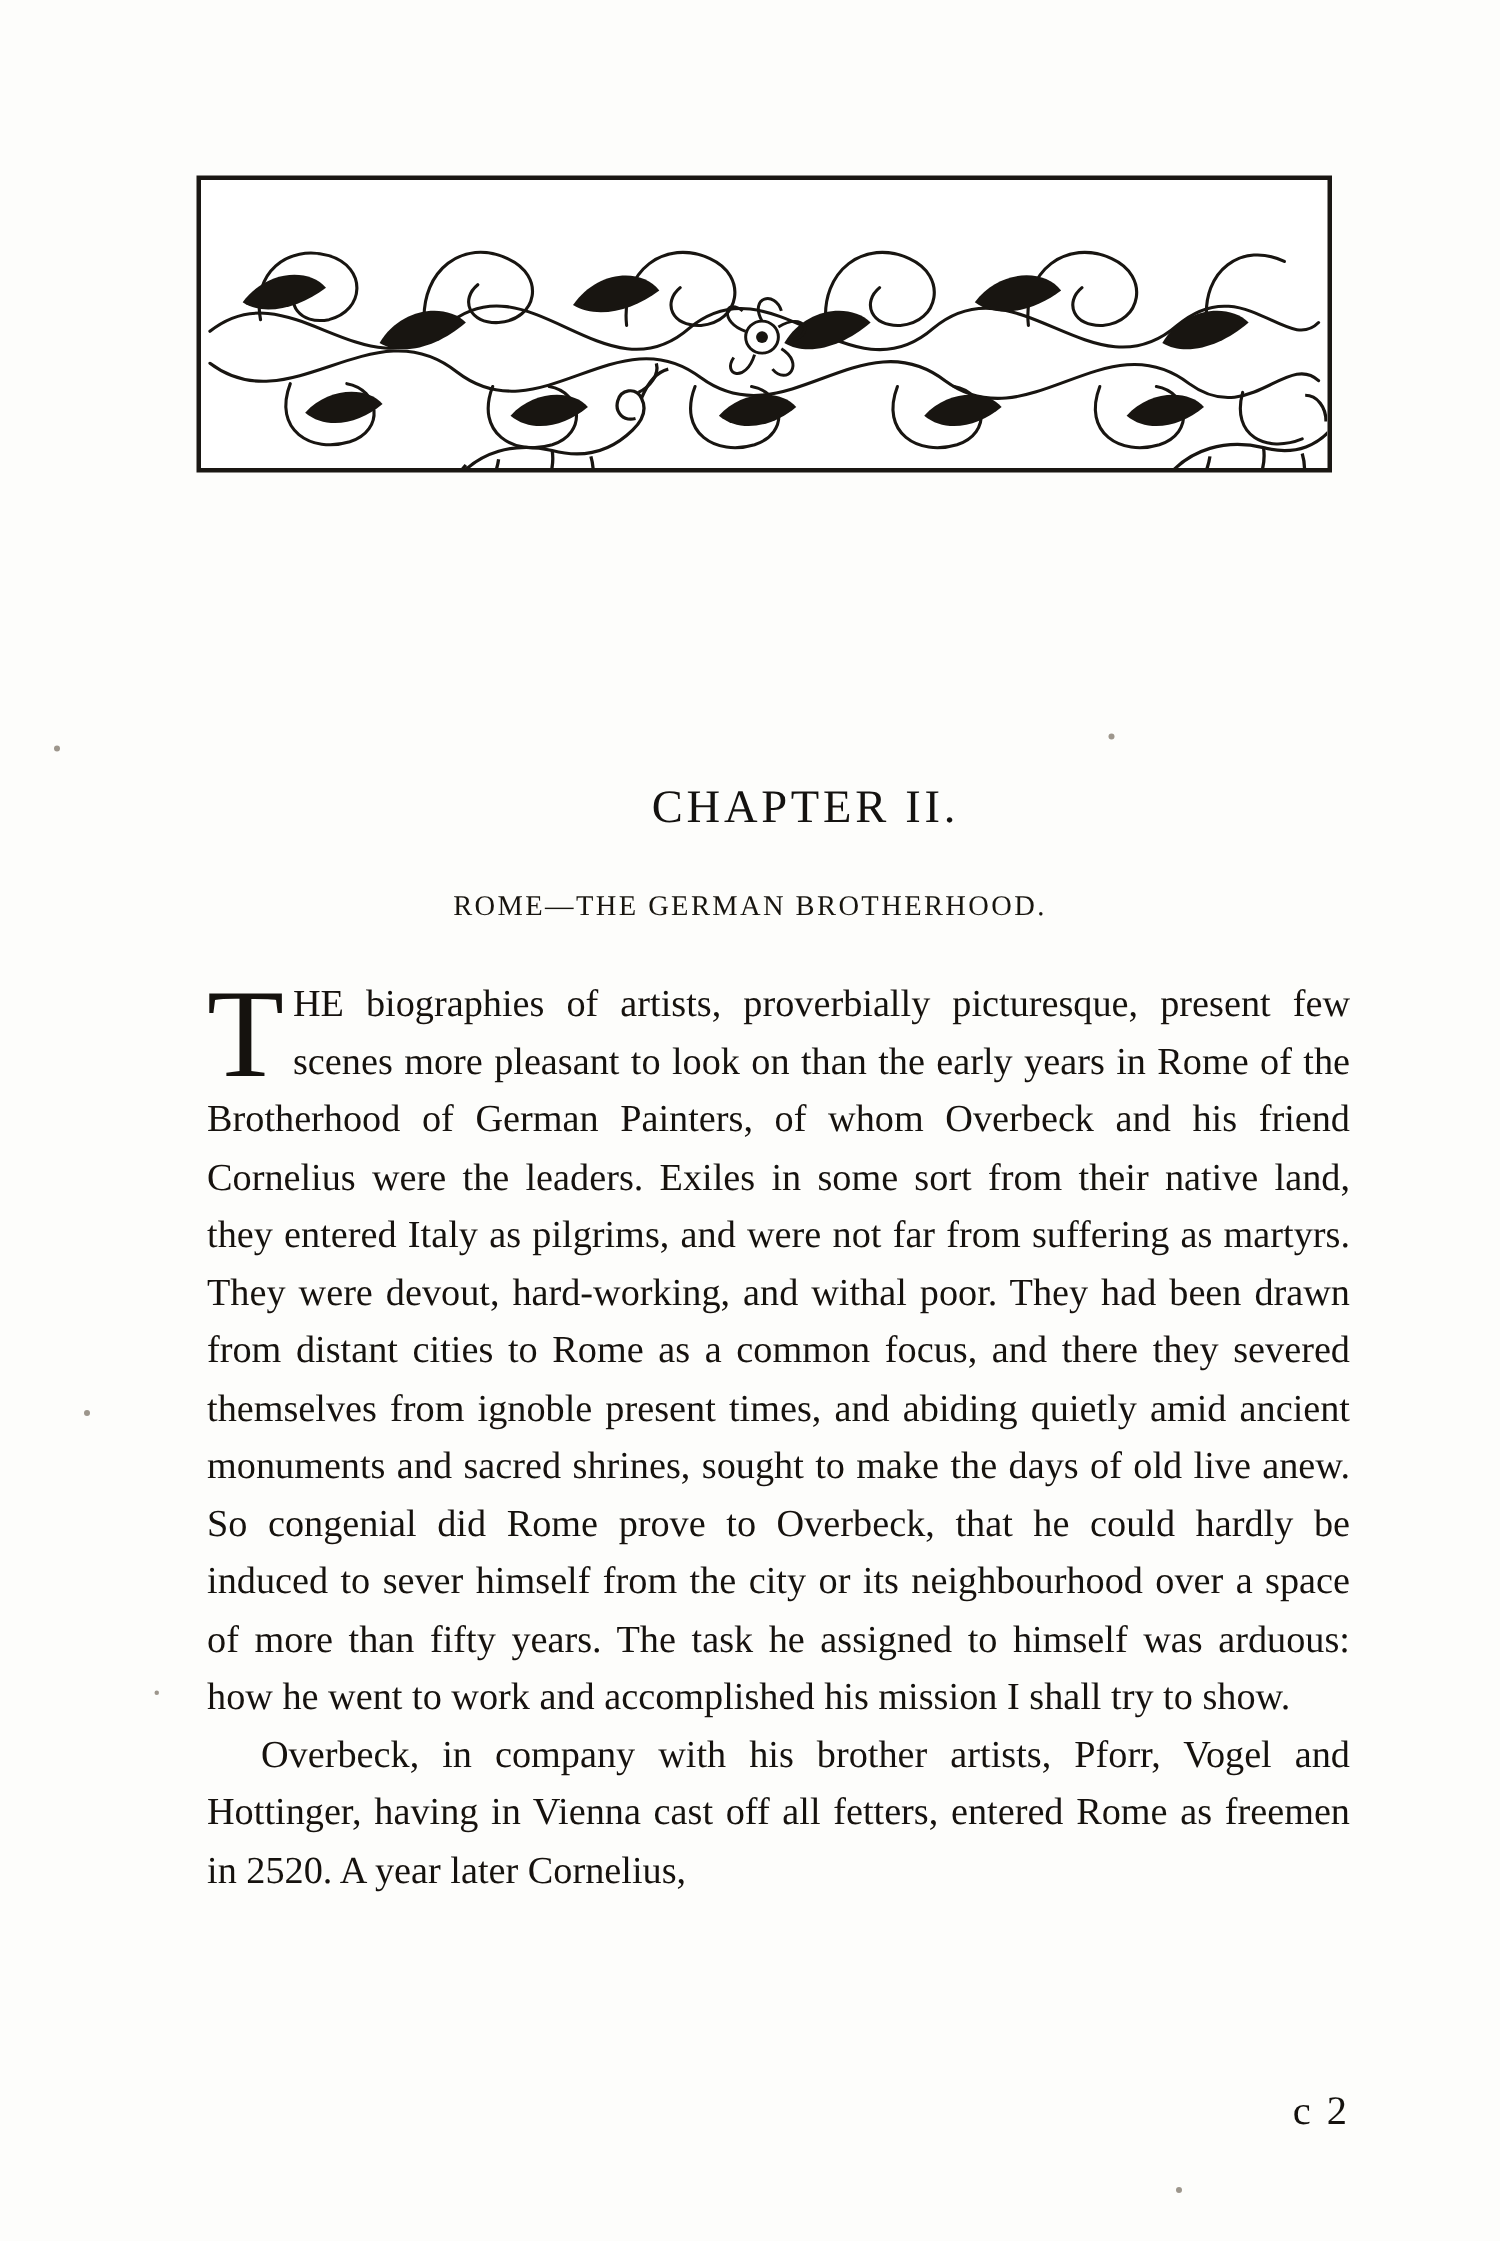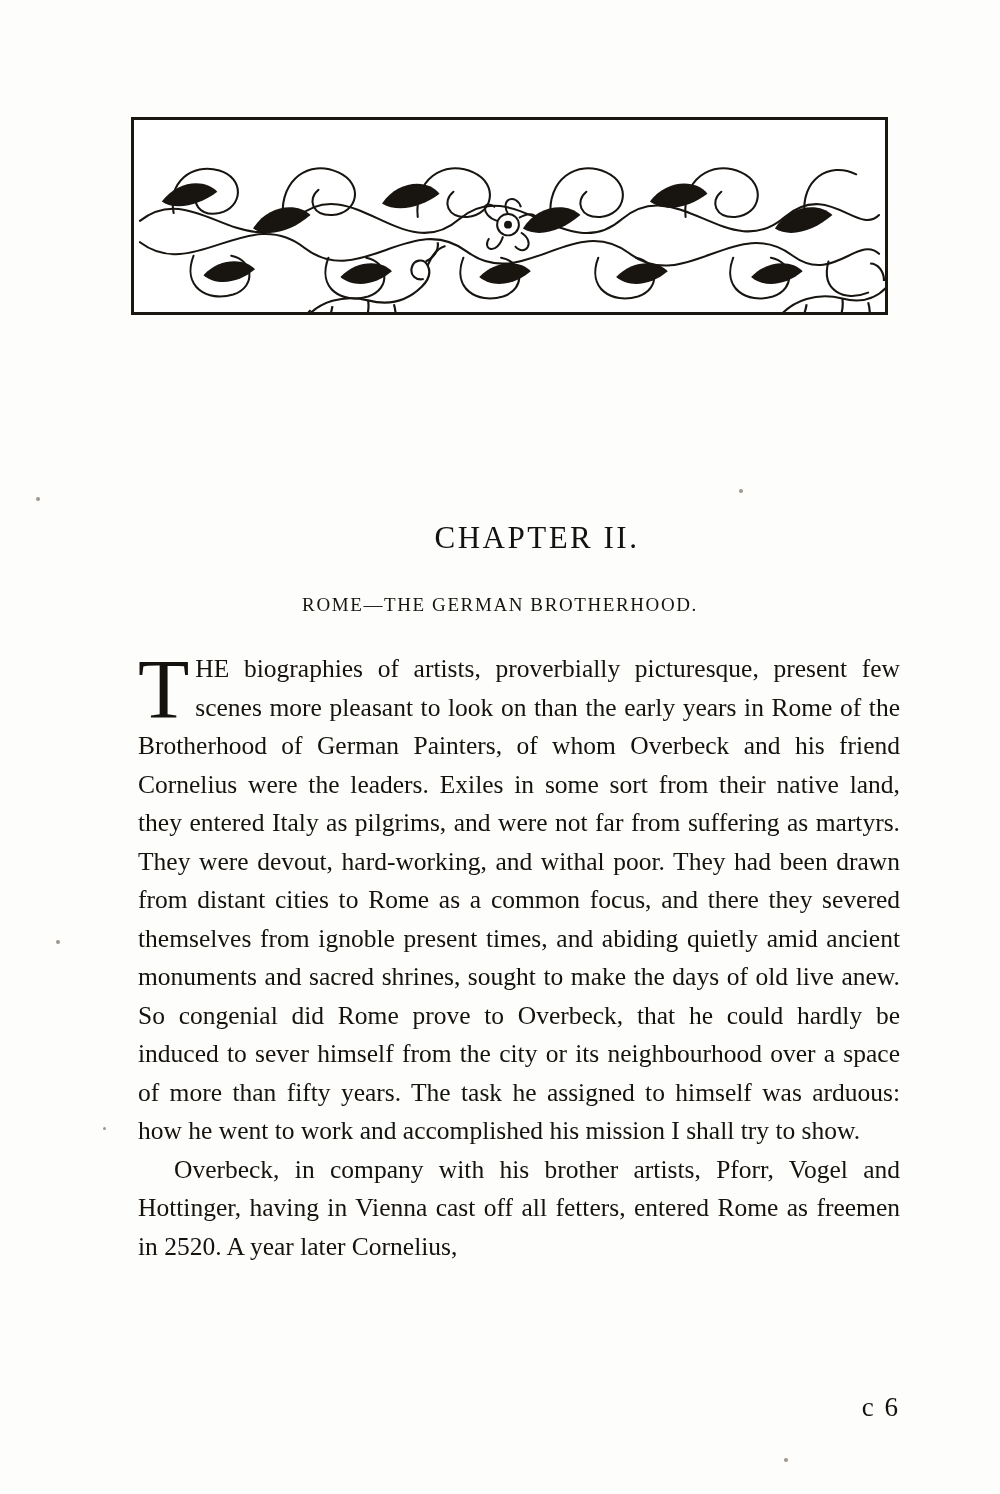--- a/index.html
+++ b/index.html
@@ -172,20 +172,20 @@
   </div>
 
   <div class="chapter-title">CHAPTER II.</div>
   <div class="chapter-subtitle">ROME—THE GERMAN BROTHERHOOD.</div>
 
   <div class="body-text">
     <p class="dropcap-para"><span class="dropcap">T</span><span>HE biographies of artists, proverbially picturesque, present few scenes more pleasant to look on than the early years in Rome of the Brotherhood of German Painters, of whom Overbeck and his friend Cornelius were the leaders.  Exiles in some sort from their native land, they entered Italy as pilgrims, and were not far from suffering as martyrs.  They were devout, hard-working, and withal poor.  They had been drawn from distant cities to Rome as a common focus, and there they severed themselves from ignoble present times, and abiding quietly amid ancient monuments and sacred shrines, sought to make the days of old live anew.  So congenial did Rome prove to Overbeck, that he could hardly be induced to sever himself from the city or its neighbourhood over a space of more than fifty years.  The task he assigned to himself was arduous: how he went to work and accomplished his mission I shall try to show.</span></p>
     <p class="indented">Overbeck, in company with his brother artists, Pforr, Vogel and Hottinger, having in Vienna cast off all fetters, entered Rome as freemen in 2520.  A year later Cornelius,</p>
   </div>
 
-  <div class="signature">c 6</div>
+  <div class="signature">c 2</div>
 
   <div class="speck" style="left:36px;top:497px;width:4px;height:4px;"></div>
   <div class="speck" style="left:739px;top:489px;width:4px;height:4px;"></div>
   <div class="speck" style="left:56px;top:940px;width:4px;height:4px;"></div>
   <div class="speck" style="left:103px;top:1127px;width:3px;height:3px;"></div>
   <div class="speck" style="left:784px;top:1458px;width:4px;height:4px;"></div>
 </div>
 
 </body></html>

